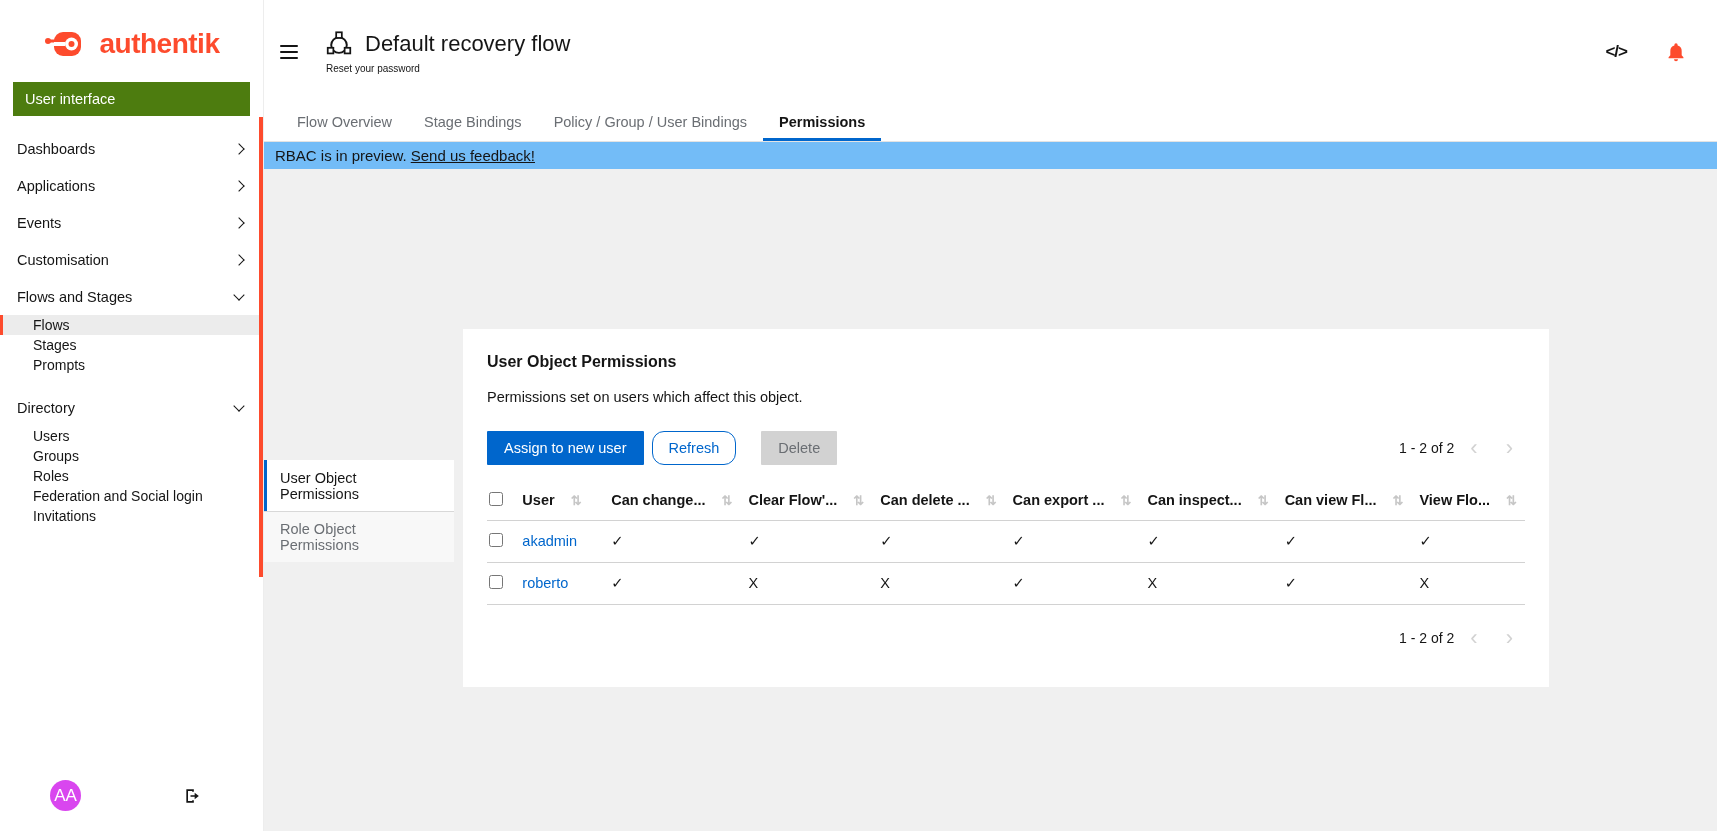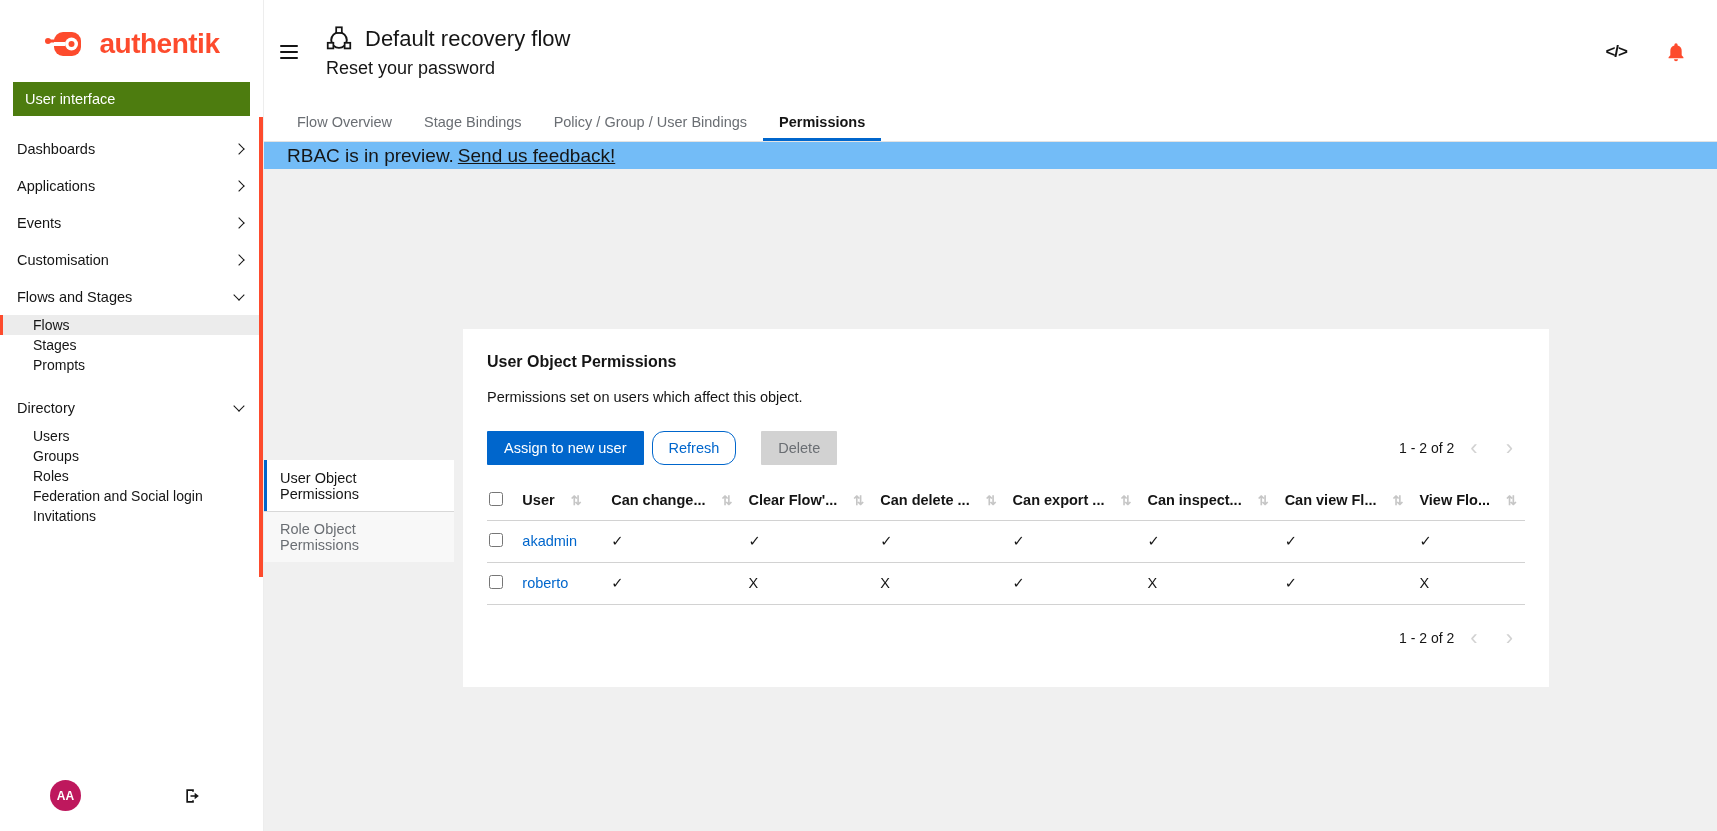--- a/index.html
+++ b/index.html
@@ -36,52 +36,52 @@
     height: 20px; display: flex; align-items: center;
     padding-left: 33px; font-size: 14px; cursor: pointer;
   }
   .sub-item.active { background: #ececec; border-left: 3px solid #fd4b2d; padding-left: 30px; }
   .nav-gap { height: 14px; }
   .sidebar-footer {
     margin-top: auto; display: flex; align-items: center; justify-content: space-between;
     padding: 12px 60px 20px 50px;
   }
   .avatar {
-    width: 31px; height: 31px; border-radius: 50%; background: #be185d; color: #fff;
-    font-size: 12px; font-weight: bold; display: flex; align-items: center; justify-content: center;
+    width: 31px; height: 31px; border-radius: 50%; background: #d946ef; color: #fff;
+    font-size: 17px; font-weight: normal; display: flex; align-items: center; justify-content: center;
     cursor: pointer;
   }
   .signout { cursor: pointer; display: inline-flex; }
 
   
   .main { flex: 1; display: flex; flex-direction: column; min-width: 0; background: #f0f0f0; }
 
   .page-header {
     background: #fff; height: 104px; display: flex; align-items: center;
     padding: 0 30px 0 16px; flex: 0 0 auto;
   }
   .hamburger { width: 18px; cursor: pointer; margin-right: 28px; }
   .hamburger span { display: block; height: 2.5px; background: #151515; margin: 3.5px 0; border-radius: 1px; }
   .title-row { display: flex; align-items: center; gap: 13px; }
   .page-title { font-size: 22px; font-weight: 500; color: #151515; }
-  .subtitle { font-size: 18px; margin-top: 6px; }
+  .subtitle { font-size: 10px; margin-top: 6px; }
   .header-actions { margin-left: auto; display: flex; align-items: center; gap: 38px; }
   .api-icon { font-weight: bold; font-size: 17px; color: #151515; cursor: pointer; letter-spacing: -1px; }
   .bell { cursor: pointer; display: inline-flex; }
 
   .tabs { background: #fff; display: flex; padding-left: 17px; border-bottom: 1px solid #e3e3e3; flex: 0 0 auto; }
   .tab {
     padding: 10px 16px 8px 16px; font-size: 14.5px; color: #6a6e73; cursor: pointer;
     border-bottom: 3px solid transparent;
   }
   .tab.active { color: #151515; font-weight: bold; border-bottom-color: #0066cc; }
 
   .banner {
     background: #73bcf7; height: 27px; display: flex; align-items: center;
-    padding-left: 23px; font-size: 19px; color: #151515; flex: 0 0 auto;
+    padding-left: 11px; font-size: 15px; color: #151515; flex: 0 0 auto;
   }
   .banner-link { color: #151515; text-decoration: underline; cursor: pointer; margin-left: 4px; }
 
   .content { flex: 1; display: flex; align-items: center; padding: 23px 168px 8px 0; gap: 9px; }
   .vtabs { width: 190px; flex: 0 0 190px; margin-top: 7px; }
   .vtab {
     height: 51px; display: flex; align-items: center; padding: 0 16px;
     font-size: 14.5px; cursor: pointer; background: rgba(255,255,255,0.55); color: #6a6e73;
   }
   .vtab + .vtab { border-top: 1px solid #d8d8d8; }

